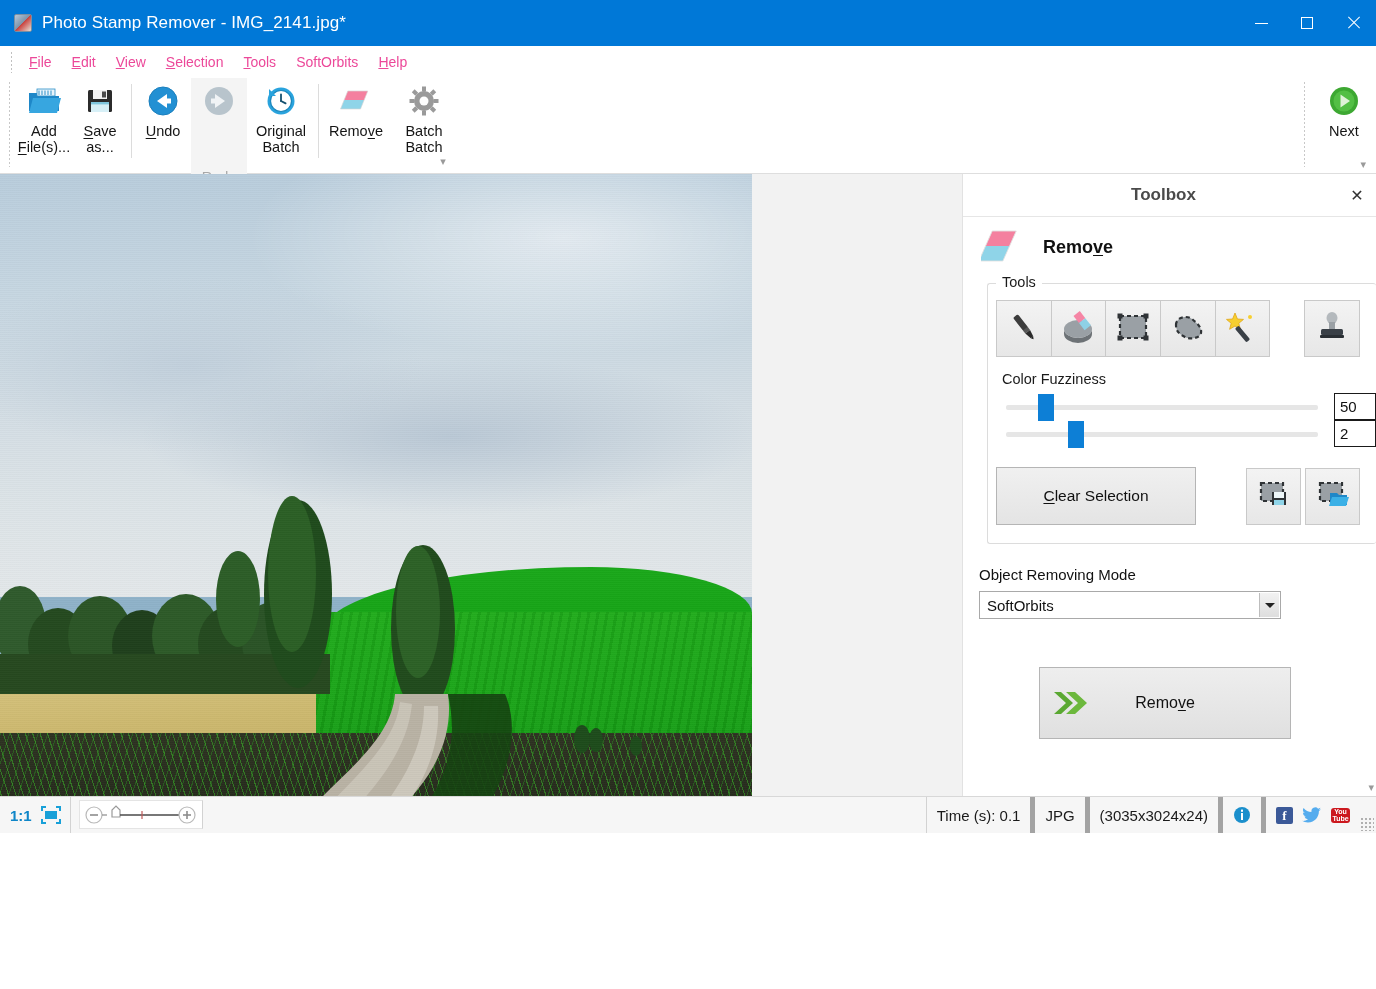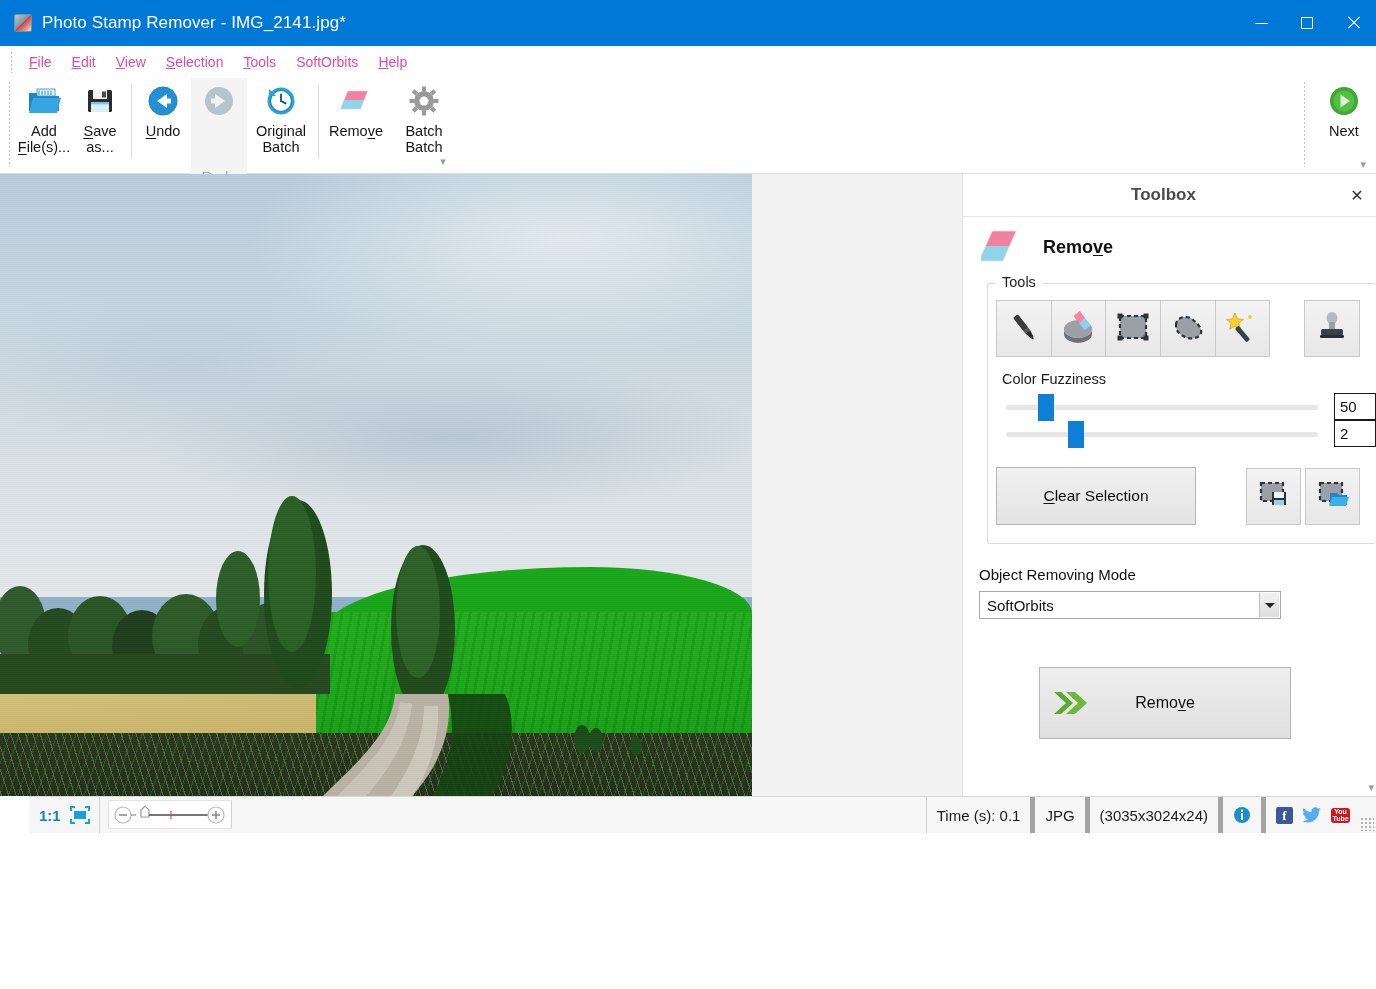--- a/index.html
+++ b/index.html
@@ -412,21 +412,20 @@
   
   .statusbar {
     height: 37px;
     background: #f6f6f6;
     border-top: 1px solid #d8d8d8;
     display: flex;
     align-items: stretch;
     flex: 0 0 auto;
     font-size: 15px;
     color: #1a1a1a;
-    margin-left: 29px;
   }
   .sb-cell {
     display: flex; align-items: center;
     padding: 0 10px;
     border-right: 5px solid #a3a3a3;
     white-space: nowrap;
   }
   .sb-zoomlevel { color:#0f86c8; font-weight:bold; padding-left:10px; padding-right:6px; display:flex; align-items:center; border:none;}
   .sb-fit { display:flex; align-items:center; padding:0 8px 0 2px; border-right:1px solid #d2d2d2;}
   .sb-slider {

